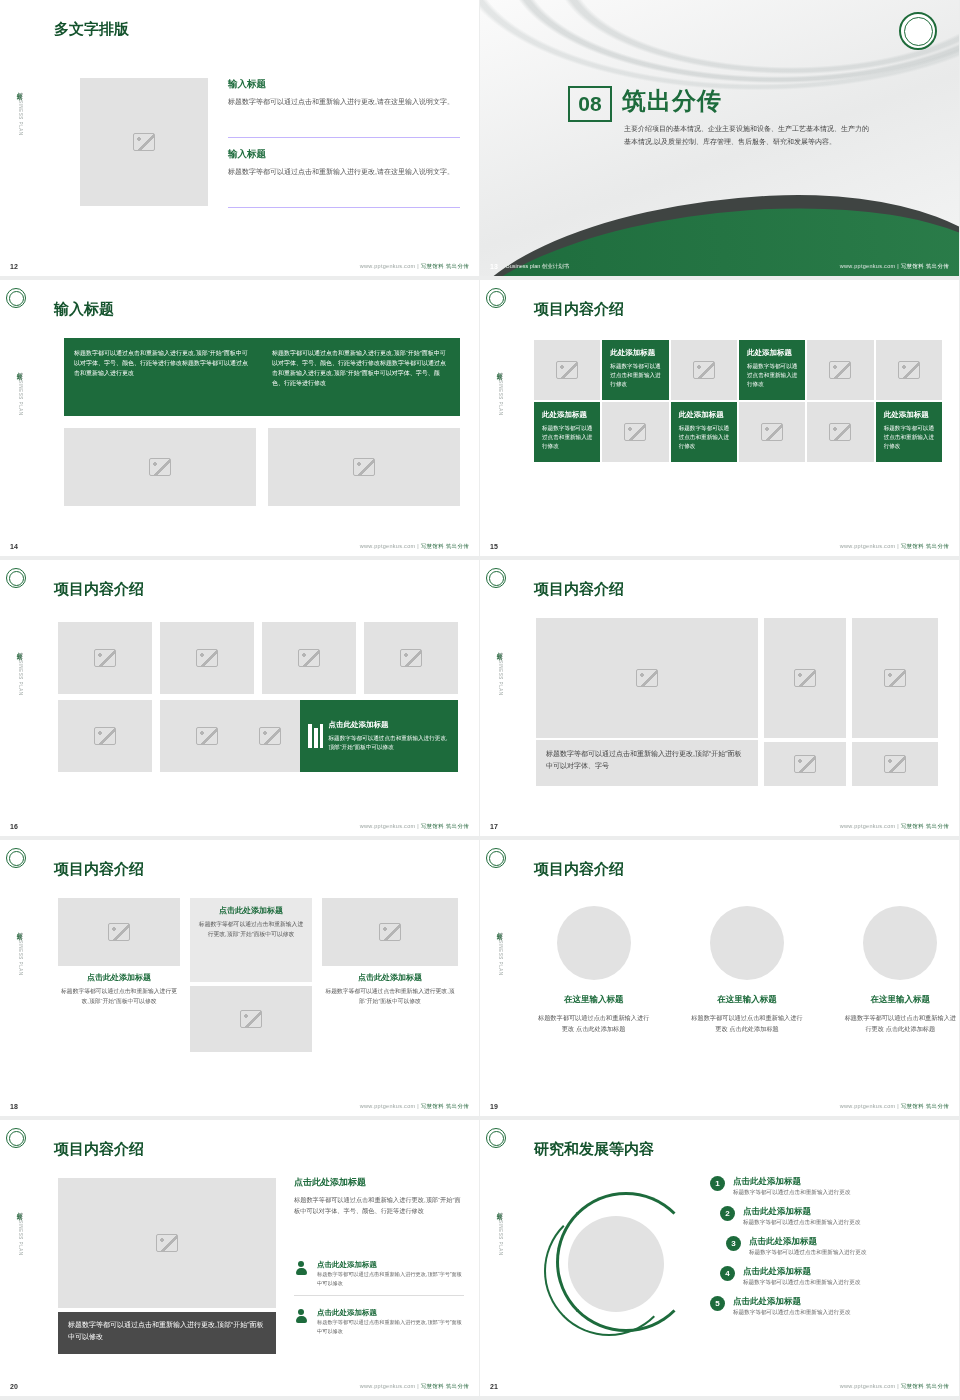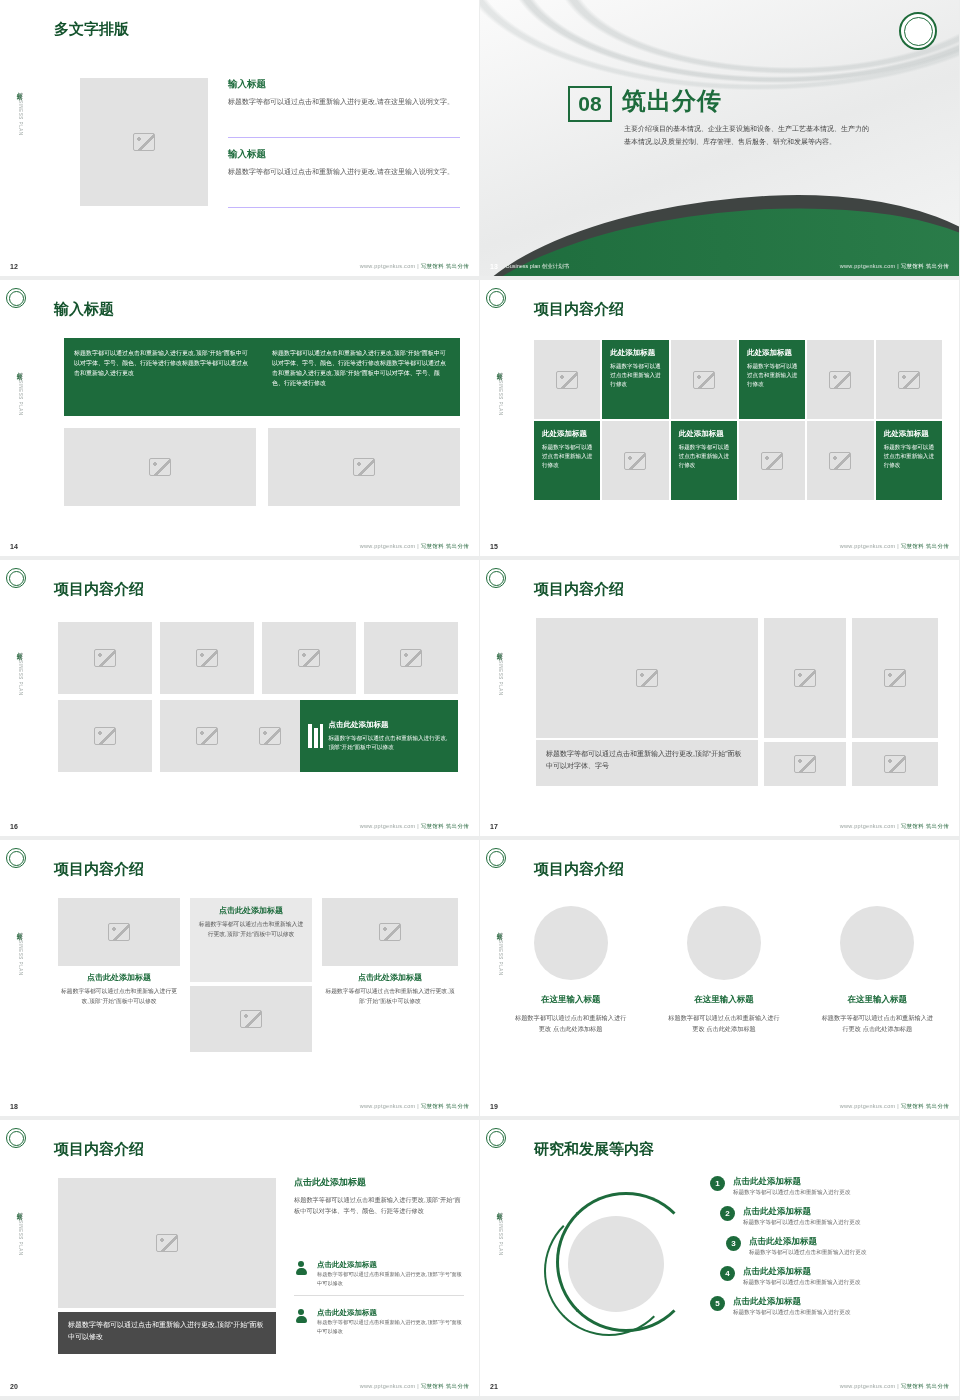--- a/index.html
+++ b/index.html
@@ -286,21 +286,21 @@
   </div>
 
   <div class="slide">
     <div class="logo"></div>
     <div class="vbrand">
       <span>创业计划书</span>
       <span class="en">BUSINESS PLAN</span>
     </div>
     <div class="slide-title">项目内容介绍</div>
 
-    <div style="position:absolute;left:54px;top:60px;width:408px;height:160px;display:grid;grid-template-columns:repeat(6,1fr);grid-template-rows:1fr 1fr;gap:2px;">
+    <div style="position:absolute;left:54px;top:60px;width:408px;height:122px;display:grid;grid-template-columns:repeat(6,1fr);grid-template-rows:1fr 1fr;gap:2px;">
       <div class="ph"></div>
       <div class="green tile">
         <div class="tile-h">此处添加标题</div>
         <div class="tile-p">标题数字等都可以通过点击和重新输入进行修改</div>
       </div>
       <div class="ph"></div>
       <div class="green tile">
         <div class="tile-h">此处添加标题</div>
         <div class="tile-p">标题数字等都可以通过点击和重新输入进行修改</div>
       </div>
@@ -416,21 +416,21 @@
   </div>
 
   <div class="slide">
     <div class="logo"></div>
     <div class="vbrand">
       <span>创业计划书</span>
       <span class="en">BUSINESS PLAN</span>
     </div>
     <div class="slide-title">项目内容介绍</div>
 
-    <div style="position:absolute;left:34px;top:66px;width:420px;display:flex;gap:40px;">
+    <div style="position:absolute;left:57px;top:66px;width:420px;display:flex;gap:40px;">
       <div style="width:124px;">
         <div class="circ" style="width:74px;height:74px;margin:0 auto 14px;"></div>
         <div class="cap-h">在这里输入标题</div>
         <div class="cap-p" style="margin-top:6px;">标题数字都可以通过点击和重新输入进行更改 点击此处添加标题</div>
       </div>
       <div style="width:124px;">
         <div class="circ" style="width:74px;height:74px;margin:0 auto 14px;"></div>
         <div class="cap-h">在这里输入标题</div>
         <div class="cap-p" style="margin-top:6px;">标题数字都可以通过点击和重新输入进行更改 点击此处添加标题</div>
       </div>

